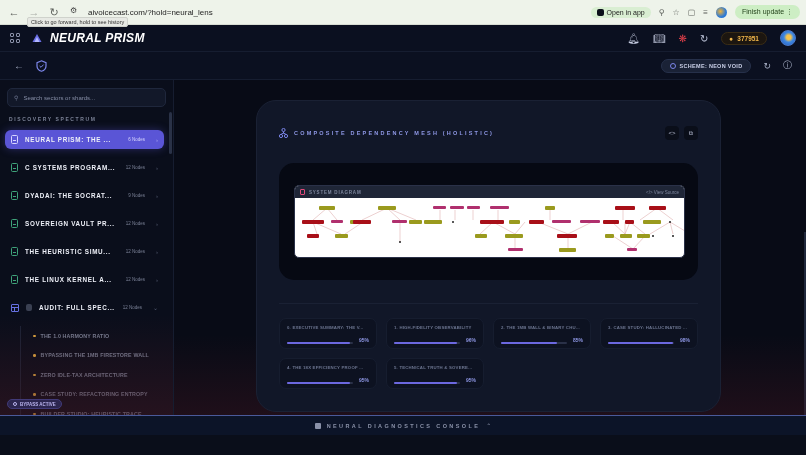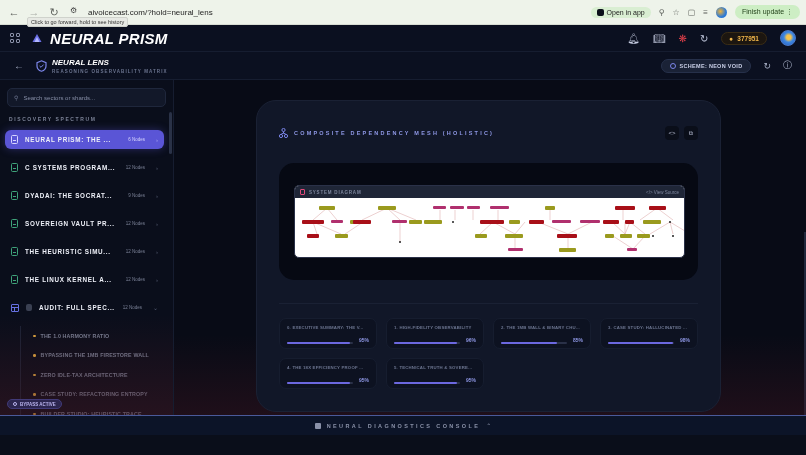--- a/index.html
+++ b/index.html
@@ -13,21 +13,21 @@
 .chrome-right{display:flex;align-items:center;gap:8px;font-size:8px}
 .open-app{background:#d9eed2;border-radius:9px;padding:2px 6px;display:flex;align-items:center;gap:3px;color:#1a1a1a;font-size:7px}
 .open-app .sq{width:7px;height:7px;background:#0b0f1a;border-radius:2px}
 .ci{color:#5b5f5a;font-size:8px}
 .prof{width:11px;height:11px;border-radius:50%;background:radial-gradient(circle at 40% 40%,#f0b43c,#2b7ad6 60%)}
 .finish{background:#cdeec4;border-radius:9px;padding:3px 7px;font-size:7px;color:#1c3c14}
 .appbar{height:27px;background:#0b1020;display:flex;align-items:center;padding:0 10px;border-bottom:1px solid #161d30}
 .grid-ic{width:10px;height:10px;display:grid;grid-template-columns:1fr 1fr;gap:2px;margin-right:12px}
 .grid-ic span{border:1px solid #8a91a8;border-radius:1px}
 .logo-tri{width:10px;height:10px;margin-right:8px}
-.brand{font-weight:bold;font-style:italic;font-size:15px;letter-spacing:.3px;color:#fff}
+.brand{font-weight:bold;font-style:italic;font-size:12px;letter-spacing:.3px;color:#fff}
 .appbar-right{margin-left:auto;display:flex;align-items:center;gap:13px}
 .ab-ic{color:#c5cbe0;font-size:10px}
 .ab-ic.red{color:#e0404a}
 .coins{display:flex;align-items:center;gap:4px;background:#1c1610;border:1px solid #3a2c14;border-radius:9px;padding:2px 7px;font-size:6.5px;font-weight:bold;color:#f0b64a}
 .avatar{width:16px;height:16px;border-radius:50%;background:radial-gradient(circle at 55% 45%,#f4c24a 0 20%,#3d86e0 45%,#2459b8);border:1px solid #4b79c9}
 .subbar{height:28px;background:#0b1020;display:flex;align-items:center;padding:0 14px;border-bottom:1px solid #161d30}
 .back-ic{color:#aab2c8;font-size:10px;margin-right:12px}
 .shield{width:11px;height:12px;margin-right:5px}
 .lens-title{font-weight:bold;font-style:italic;font-size:8px;color:#fff}
 .lens-sub{font-size:4.5px;letter-spacing:1.1px;color:#6c7590;font-weight:bold;margin-top:2px}
@@ -143,24 +143,20 @@
     <span class="avatar"></span>
   </div>
 </div>
 
 <div class="subbar">
   <span class="back-ic">←</span>
   <svg class="shield" viewBox="0 0 11 12">
       <path d="M5.5 0.8 L10 2.6 V6 C10 8.6 8 10.5 5.5 11.3 C3 10.5 1 8.6 1 6 V2.6 Z" fill="none" stroke="#7b85e8" stroke-width="1.2"></path>
       <path d="M3.6 6 L5 7.3 L7.6 4.6" fill="none" stroke="#7b85e8" stroke-width="1"></path>
     </svg>
-  <div>
-    <div class="lens-title">NEURAL LENS</div>
-    <div class="lens-sub">REASONING OBSERVABILITY MATRIX</div>
-  </div>
   <div class="subbar-right">
     <div class="scheme">
         <span class="dot"></span>
         <span>SCHEME: NEON VOID</span>
       </div>
     <span class="sb-ic">↻</span>
     <span class="sb-ic">ⓘ</span>
   </div>
 </div>
 

